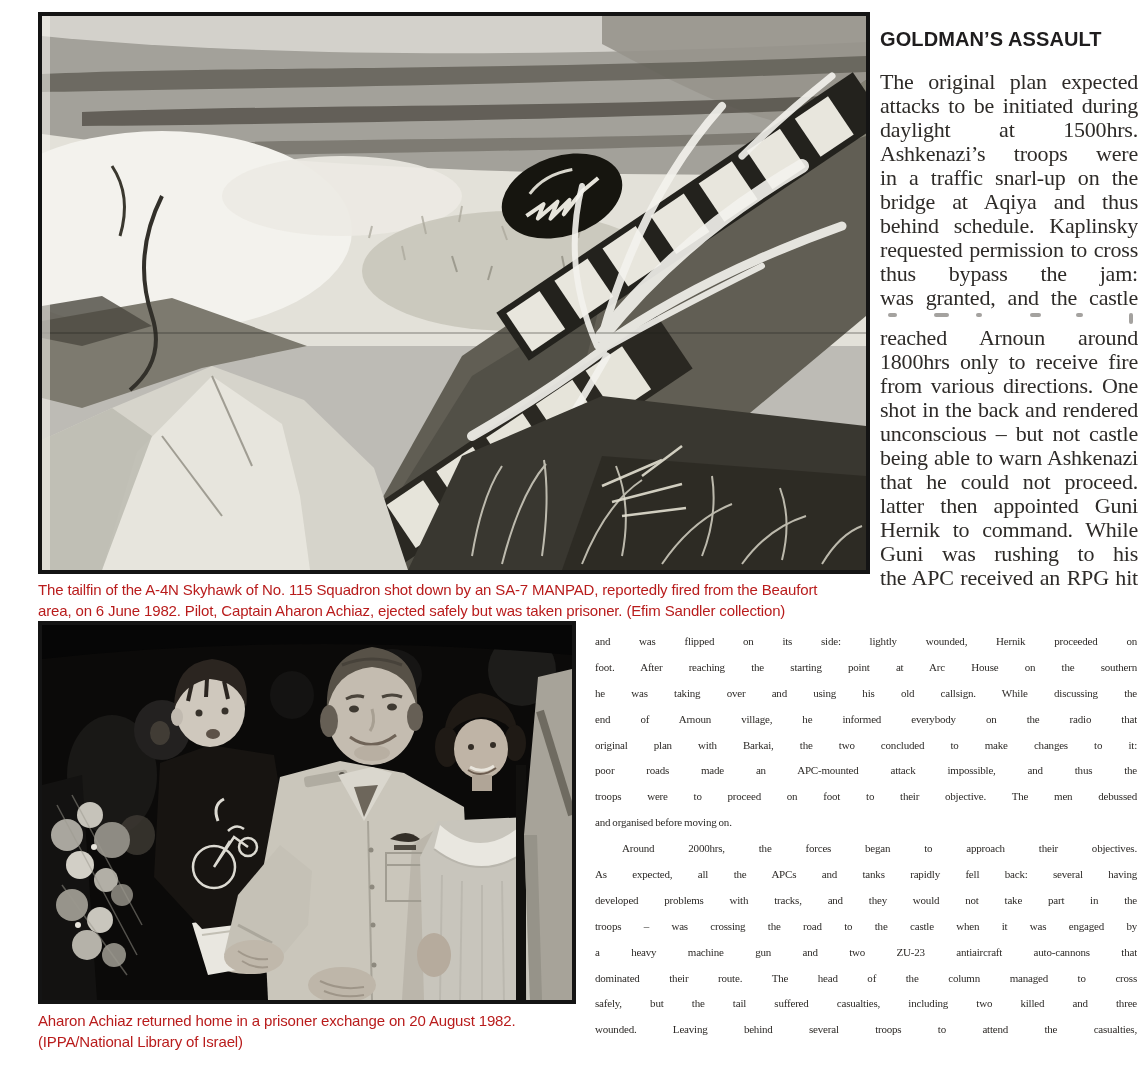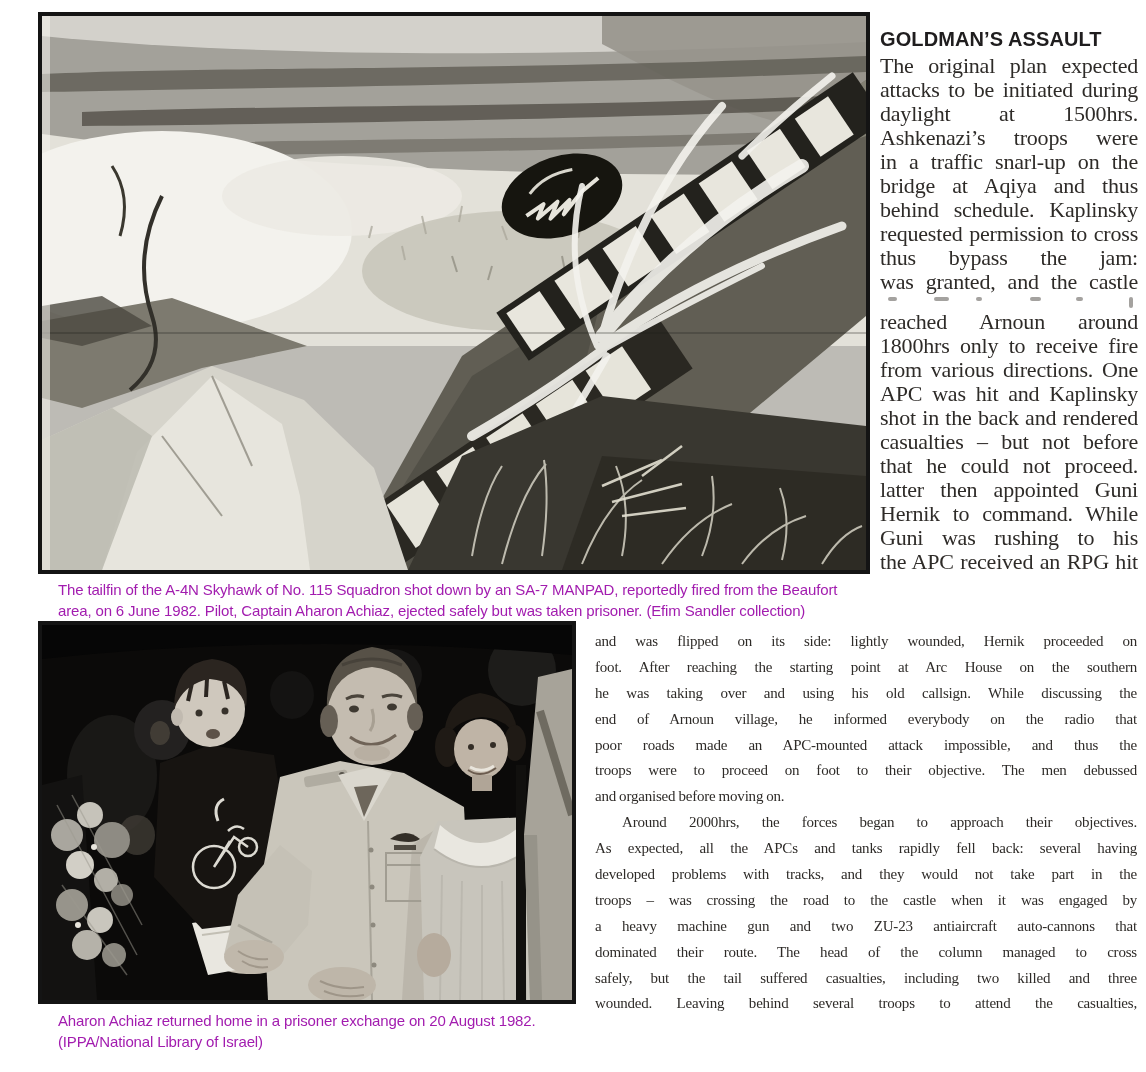--- a/index.html
+++ b/index.html
@@ -7,46 +7,46 @@
         font-family:"Liberation Serif", serif;}
   figure{margin:0;}
 
   
   .photo{position:absolute;border:4px solid #141414;background:#777;overflow:hidden;}
   .photo-top{left:38px;top:12px;width:824px;height:554px;}
   .photo-bottom{left:38px;top:621px;width:530px;height:375px;}
   .photo svg{display:block;width:100%;height:100%;}
 
   
-  .caption{position:absolute;color:#a21caf;margin-left:20px;}
+  .caption{position:absolute;color:#b91c1c;}
   .caption-top{left:38px;top:579px;width:832px;}
   .caption-bottom{left:38px;top:1010px;width:545px;}
   .capline{font-family:"Liberation Sans", sans-serif;font-size:15px;line-height:21px;
            letter-spacing:-0.15px;white-space:nowrap;overflow:hidden;}
 
   
   .col-narrow{position:absolute;left:880px;top:26px;width:258px;color:#2e2b28;}
   .heading{font-family:"Liberation Sans", sans-serif;font-weight:700;font-size:20px;
-           line-height:26px;color:#1f1d1e;margin:0 0 2px 0;letter-spacing:0.1px;}
+           line-height:26px;color:#1f1d1e;margin:0 0 18px 0;letter-spacing:0.1px;}
   .nline{font-size:22px;line-height:24px;height:24px;overflow:hidden;
          text-align:justify;text-align-last:justify;letter-spacing:-0.2px;}
 
   
   .artifact{position:relative;height:16px;}
   .artifact span{position:absolute;top:3px;height:4px;background:#5a5550;opacity:.55;border-radius:2px;}
   .artifact span:nth-child(1){left:8px;width:9px;}
   .artifact span:nth-child(2){left:54px;width:15px;}
   .artifact span:nth-child(3){left:96px;width:6px;}
   .artifact span:nth-child(4){left:150px;width:11px;}
   .artifact span:nth-child(5){left:196px;width:7px;}
   .artifact span:nth-child(6){left:249px;width:4px;height:11px;}
 
   
   .col-wide{position:absolute;left:595px;top:629px;width:542px;color:#2e2b28;}
-  .wline{font-size:15px;line-height:25.9px;height:25.9px;overflow:hidden;
+  .wline{font-size:11px;line-height:25.9px;height:25.9px;overflow:hidden;
          text-align:justify;text-align-last:justify;letter-spacing:-0.2px;word-spacing:-0.5px;}
   .para1 .wline:last-child{text-align-last:left;}
   .para2 .wline:first-child{text-indent:27px;}
 </style>
 </head>
 <body>
 
 <div class="page">
 
   <figure class="photo photo-top">
@@ -332,37 +332,38 @@
         <span></span>
         <span></span>
         <span></span>
         <span></span>
         <span></span>
     </div>
     <div>
         <div class="nline">reached Arnoun around</div>
         <div class="nline">1800hrs only to receive fire</div>
         <div class="nline">from various directions. One</div>
-        <div class="nline">APC was hit and Kaplinsky</div>
         <div class="nline">shot in the back and rendered</div>
-        <div class="nline">casualties – but not before</div>
+        <div class="nline">unconscious – but not castle</div>
+        <div class="nline">being able to warn Ashkenazi</div>
         <div class="nline">that he could not proceed. The</div>
         <div class="nline">latter then appointed Guni</div>
         <div class="nline">Hernik to command. While</div>
         <div class="nline">Guni was rushing to his M113,</div>
         <div class="nline">the APC received an RPG hit</div>
       </div>
   </div>
 
   <div class="col-wide">
     <div class="para1">
         <div class="wline">and was flipped on its side: lightly wounded, Hernik proceeded on</div>
         <div class="wline">foot. After reaching the starting point at Arc House on the southern</div>
         <div class="wline">he was taking over and using his old callsign. While discussing the</div>
         <div class="wline">end of Arnoun village, he informed everybody on the radio that</div>
+        <div class="wline">original plan with Barkai, the two concluded to make changes to it:</div>
         <div class="wline">poor roads made an APC-mounted attack impossible, and thus the</div>
         <div class="wline">troops were to proceed on foot to their objective. The men debussed</div>
         <div class="wline">and organised before moving on.</div>
       </div>
     <div class="para2">
         <div class="wline">Around 2000hrs, the forces began to approach their objectives.</div>
         <div class="wline">As expected, all the APCs and tanks rapidly fell back: several having</div>
         <div class="wline">developed problems with tracks, and they would not take part in the</div>
         <div class="wline">troops – was crossing the road to the castle when it was engaged by</div>
         <div class="wline">a heavy machine gun and two ZU-23 antiaircraft auto-cannons that</div>

